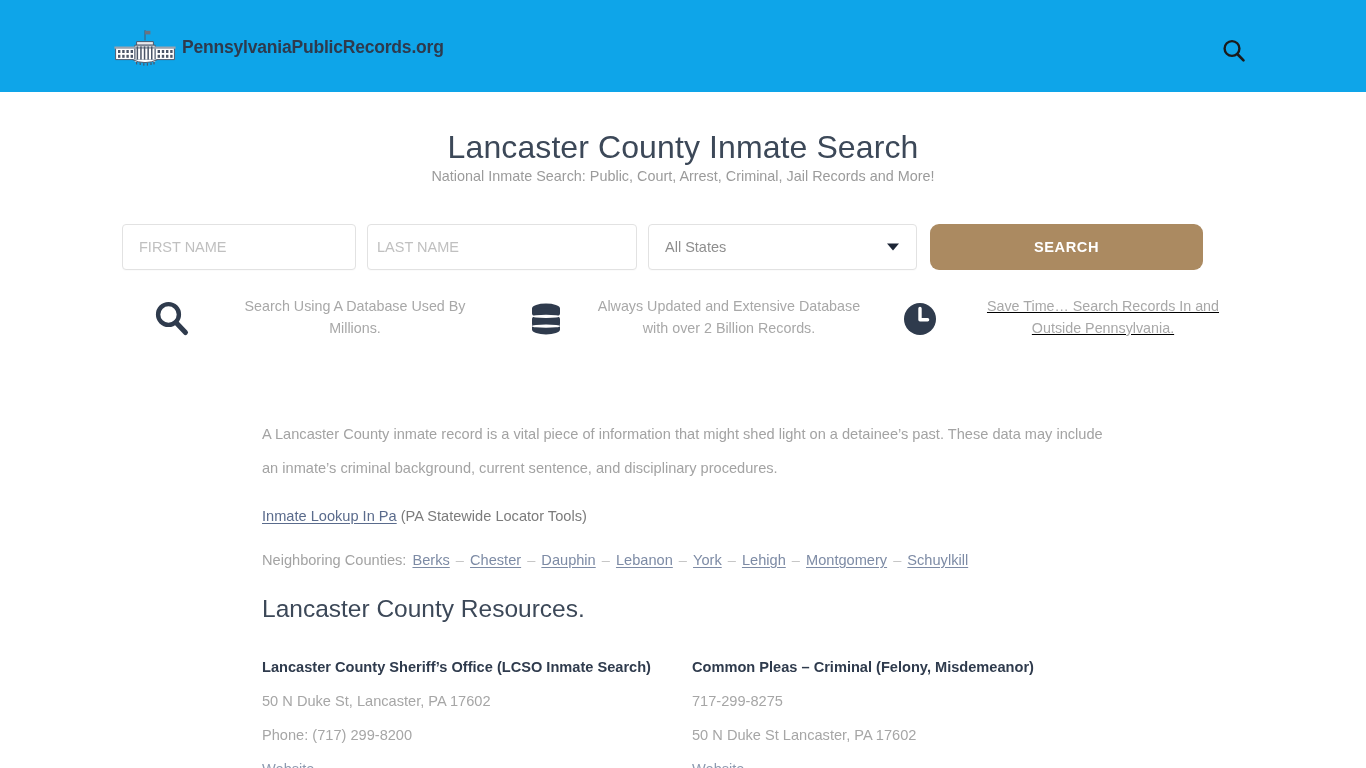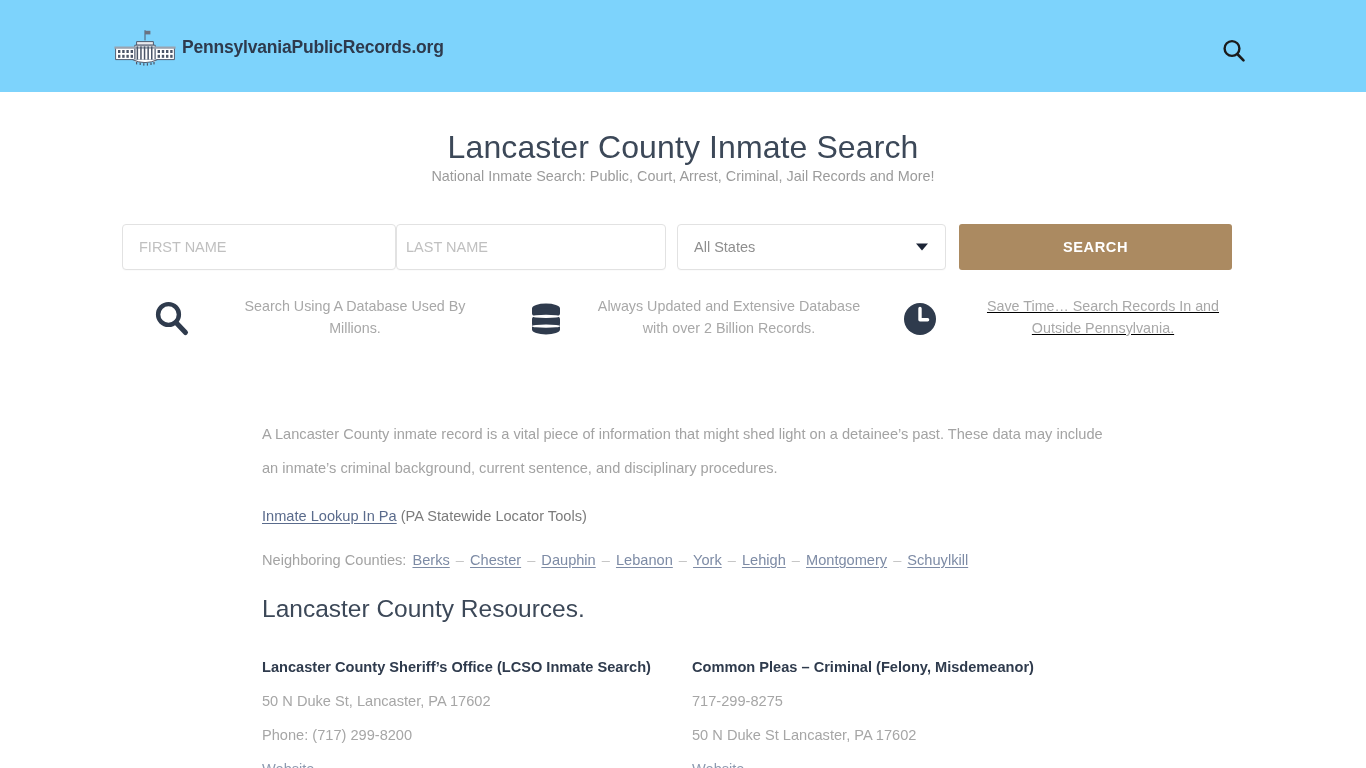--- a/index.html
+++ b/index.html
@@ -9,21 +9,21 @@
     width: 1366px; height: 768px;
     background: #ffffff;
     font-family: "Liberation Sans", sans-serif;
     overflow: hidden;
   }
   .page { position: relative; width: 1366px; height: 768px; background:#fff; }
 
   
   .header {
     position: absolute; top: 0; left: 0; width: 1366px; height: 92px;
-    background: #7dd3fc;
+    background: #0ea5e9;
   }
   .brand {
     position: absolute; left: 112px; top: 28px;
     display: flex; align-items: center; gap: 4px;
     text-decoration: none;
   }
   .brand-logo { width: 66px; height: 38px; display:block; }
   .brand-text {
     font-size: 17.5px; font-weight: 700; color: #2e3a4d;
     letter-spacing: -0.2px; white-space: nowrap;
@@ -61,35 +61,35 @@
     position: absolute; top: 224px; left: 122px;
     width: 1121px; height: 46px;
     display: flex; gap: 0;
   }
   .field {
     height: 46px; border: 1px solid #e2e2e2; border-radius: 4px;
     background: #fff; display: flex; align-items: center;
     padding: 0 16px; font-size: 14.5px; color: #b9b9b9;
     box-shadow: 0 1px 1px rgba(0,0,0,0.02);
   }
-  .field-first { width: 274px; }
+  .field-first { width: 234px; margin-right: 11px; }
   .field-last  { width: 270px; margin-right: 11px; padding-left: 9px; }
   .field-state {
     width: 269px; margin-right: 13px; position: relative;
     color: #8e8e8e;
   }
   .caret {
     position: absolute; right: 17px; top: 50%; transform: translateY(-50%);
     width: 0; height: 0;
     border-left: 6px solid transparent;
     border-right: 6px solid transparent;
     border-top: 7px solid #1c2536;
   }
   .search-btn {
-    width: 273px; height: 46px; border: none; border-radius: 3px;
+    width: 273px; height: 46px; border: none; border-radius: 9px;
     background: #ab8a61; color: #ffffff;
     font-size: 14.6px; font-weight: 700; letter-spacing: 0.6px;
     font-family: "Liberation Sans", sans-serif; cursor: pointer;
   }
   input.field { color: #3c4858; }
   input.field::placeholder { color: #c0c0c0; opacity:1; }
 
   
   .features {
     position: absolute; top: 295px; left: 122px; width: 1122px; height: 90px;

